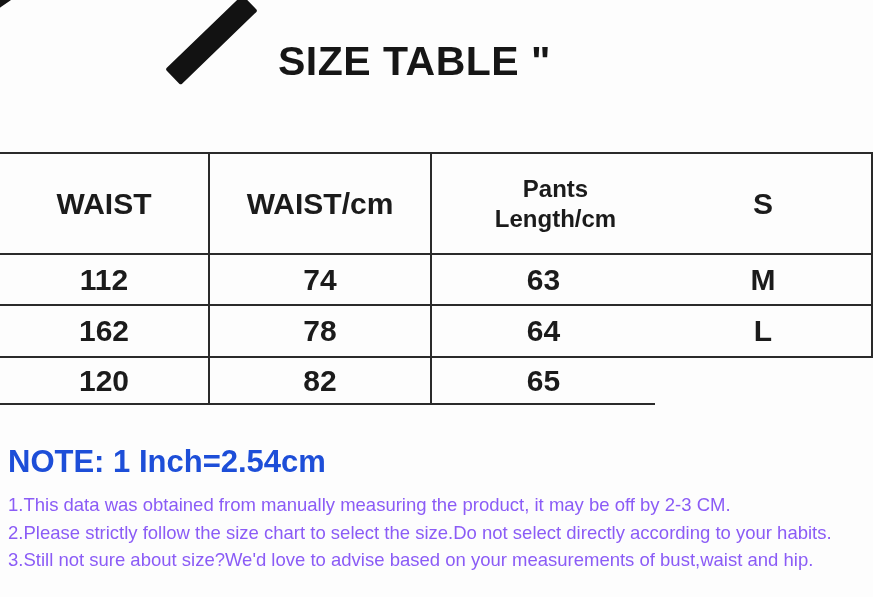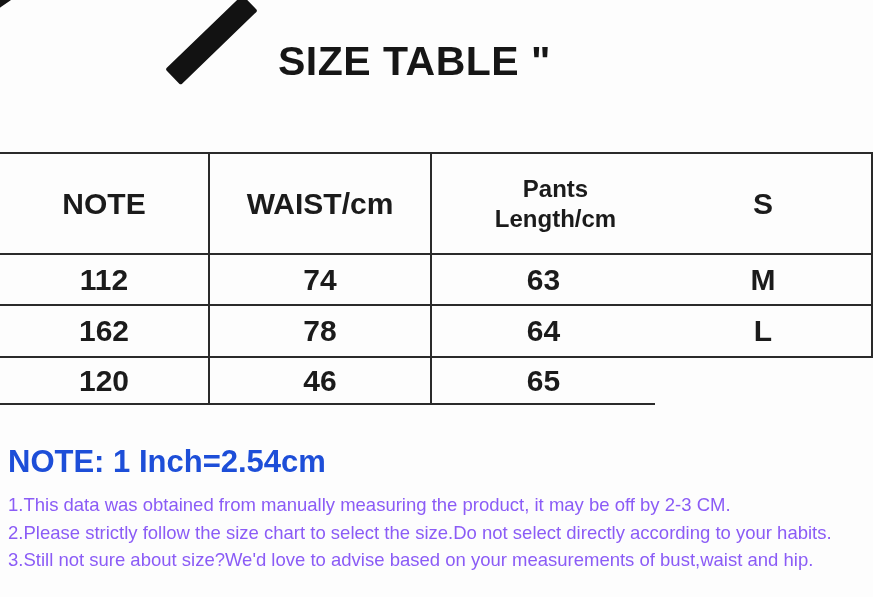--- a/index.html
+++ b/index.html
@@ -105,38 +105,38 @@
 
 <div class="page">
 
   <div class="corner-mark"></div>
   <div class="brush-stroke"></div>
 
   <h1 class="title">SIZE TABLE "</h1>
 
   <div class="size-table">
 
-    <div class="cell header vline">NOTE</div>
+    <div class="cell header vline">WAIST</div>
     <div class="cell header vline">WAIST/cm</div>
     <div class="cell header header-wrap">Pants
 Length/cm</div>
 
     <div class="cell vline">S</div>
     <div class="cell vline">112</div>
     <div class="cell vline">74</div>
     <div class="cell">63</div>
 
     <div class="cell vline">M</div>
     <div class="cell vline">162</div>
     <div class="cell vline">78</div>
     <div class="cell">64</div>
 
     <div class="cell vline">L</div>
     <div class="cell vline">120</div>
-    <div class="cell vline">46</div>
+    <div class="cell vline">82</div>
     <div class="cell">65</div>
   </div>
 
   <h2 class="note-heading">NOTE: 1 Inch=2.54cm</h2>
 
   <div class="note-lines">
     <div>1.This data was obtained from manually measuring the product, it may be off by 2-3 CM.</div>
     <div>2.Please strictly follow the size chart to select the size.Do not select directly according to your habits.</div>
     <div>3.Still not sure about size?We'd love to advise based on your measurements of bust,waist and hip.</div>
   </div>

